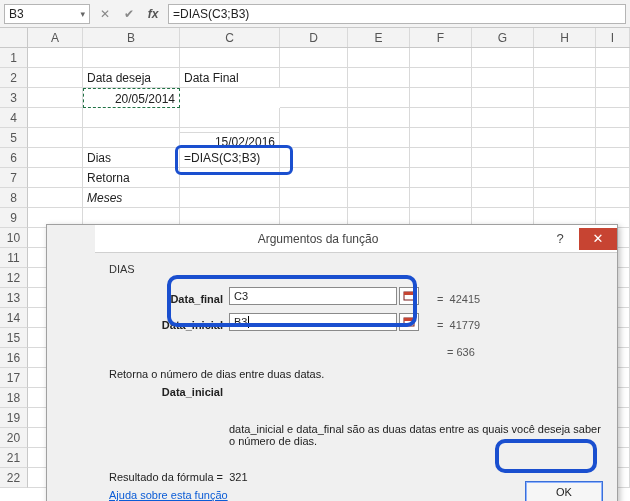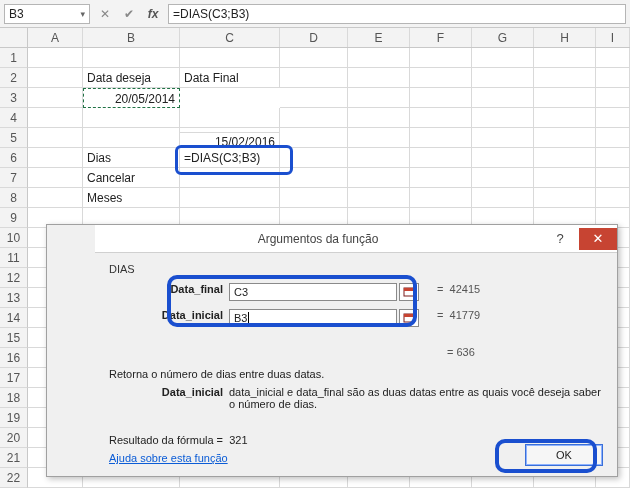--- a/index.html
+++ b/index.html
@@ -141,21 +141,21 @@
   }
   .dlg-help { color:#444; }
   .dlg-close {
     background: #c74432;
     color: #fff;
   }
   .dlg-body { padding: 10px 14px 12px; }
   .fn-name { font-size: 11px; color:#333; margin-bottom:8px; }
   .arg-row {
     display: flex;
-    align-items: flex-start;
+    align-items: flex-end;
     height: 22px;
     margin-bottom: 4px;
   }
   .arg-label {
     width: 120px;
     text-align: right;
     font-weight: bold;
     padding-right: 6px;
   }
   .arg-input {
@@ -174,21 +174,21 @@
     display:flex; align-items:center; justify-content:center;
   }
   .arg-refbtn svg{ display:block;}
   .arg-eq {
     margin-left: 18px;
     color:#555;
   }
   .desc-line { margin: 10px 0 6px; }
   .desc-detail { display:flex; }
   .desc-detail .dd-label{ font-weight:bold; width:120px; text-align:right; padding-right:6px;}
-  .desc-detail .dd-text{ flex:1; }
+  .desc-detail .dd-text{ flex:1;margin-top:37px; }
   .result-line { margin-top: 24px; }
   .help-link {
     color: #0b5cd6;
     text-decoration: underline;
     display:inline-block;
     margin-top:6px;
   }
   .btn-row {
     position:absolute;
     right: 14px;
@@ -304,33 +304,33 @@
         <div class="cell" style="width: 68px;"></div>
         <div class="cell" style="width: 62px;"></div>
         <div class="cell" style="width: 62px;"></div>
         <div class="cell" style="width: 62px;"></div>
         <div class="cell" style="width: 62px;"></div>
         <div class="cell" style="width: 34px;"></div>
       </div>
       <div class="row">
         <div class="rh">7</div>
         <div class="cell" style="width: 55px;"></div>
-        <div class="cell" style="width: 97px;">Cancelar</div>
+        <div class="cell" style="width: 97px;">Retorna</div>
         <div class="cell" style="width: 100px;"></div>
         <div class="cell" style="width: 68px;"></div>
         <div class="cell" style="width: 62px;"></div>
         <div class="cell" style="width: 62px;"></div>
         <div class="cell" style="width: 62px;"></div>
         <div class="cell" style="width: 62px;"></div>
         <div class="cell" style="width: 34px;"></div>
       </div>
       <div class="row">
         <div class="rh">8</div>
         <div class="cell" style="width: 55px;"></div>
-        <div class="cell" style="width: 97px;">Meses</div>
+        <div class="cell" style="width: 97px; font-style: italic;">Meses</div>
         <div class="cell" style="width: 100px;"></div>
         <div class="cell" style="width: 68px;"></div>
         <div class="cell" style="width: 62px;"></div>
         <div class="cell" style="width: 62px;"></div>
         <div class="cell" style="width: 62px;"></div>
         <div class="cell" style="width: 62px;"></div>
         <div class="cell" style="width: 34px;"></div>
       </div>
       <div class="row">
         <div class="rh">9</div>

